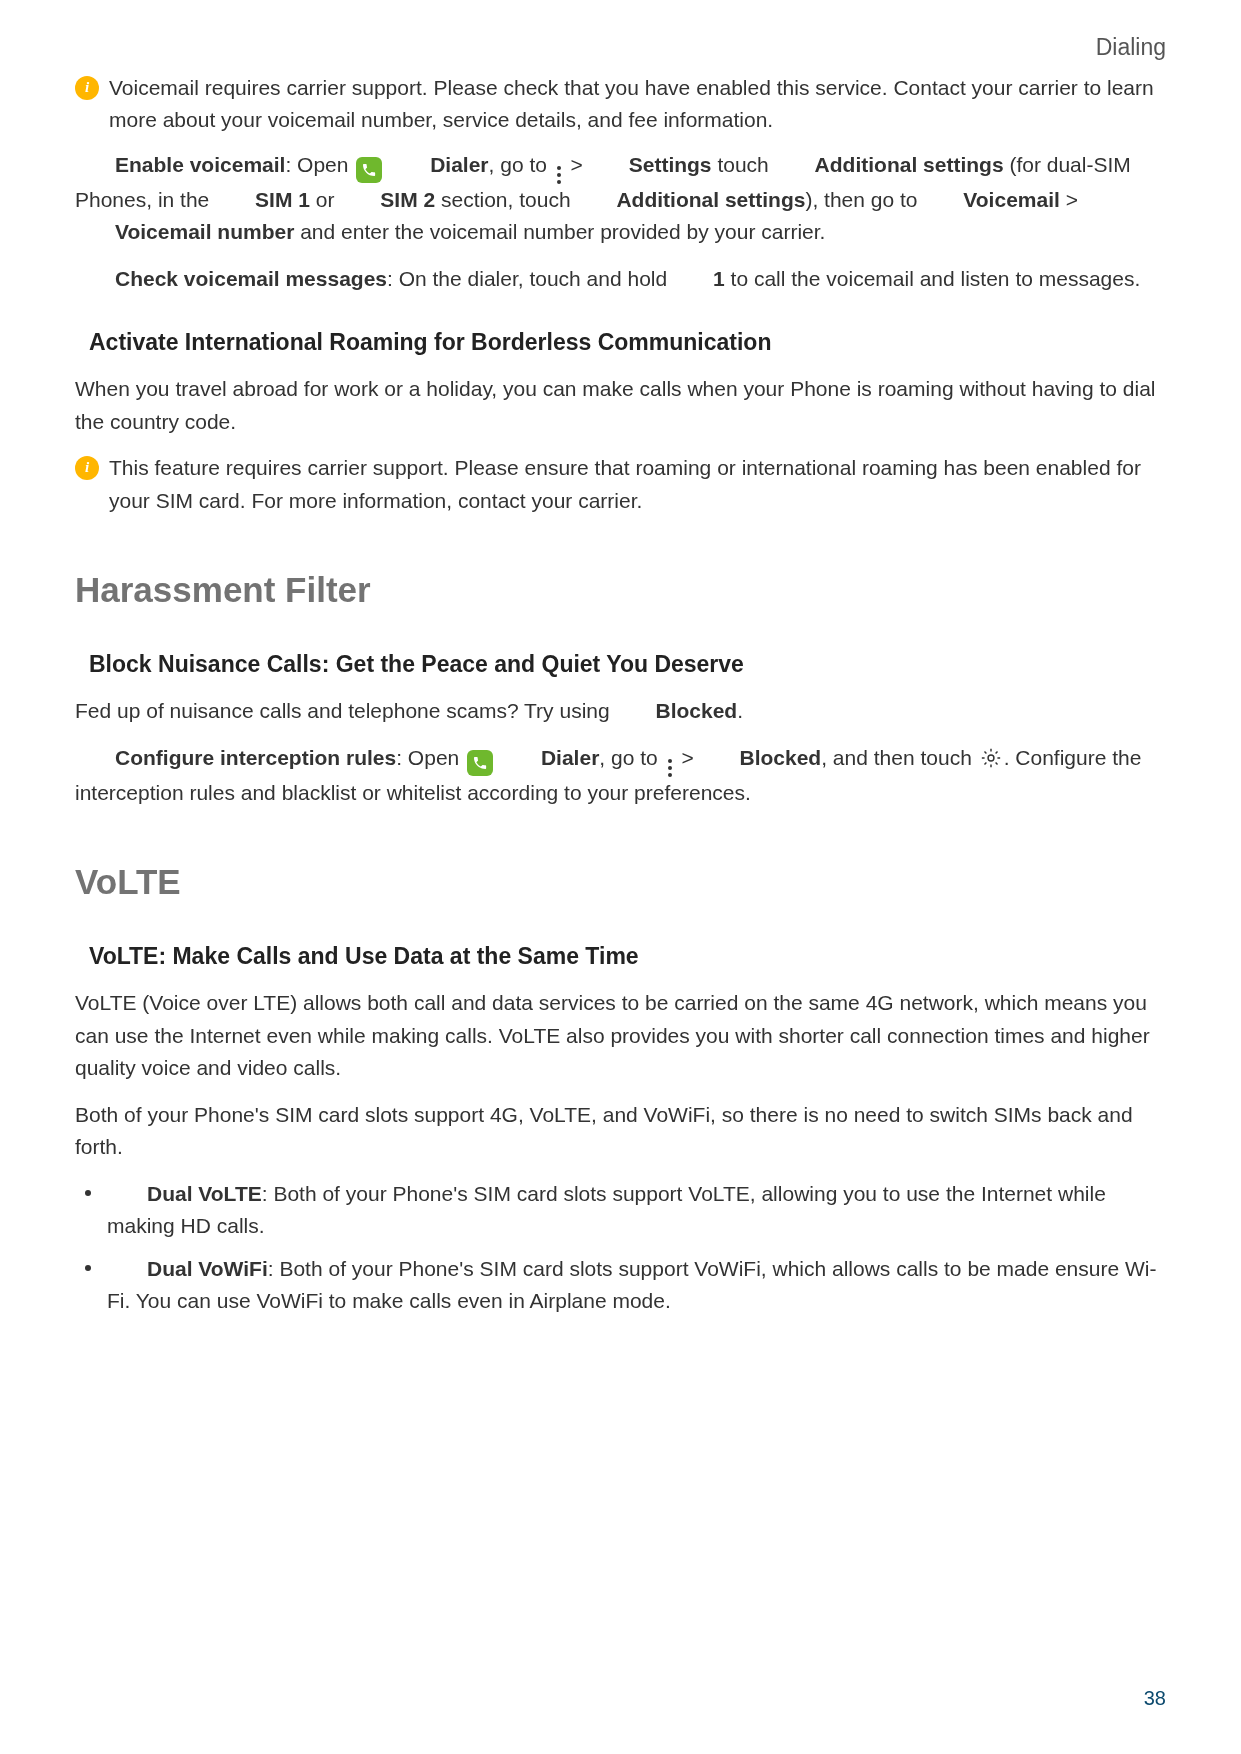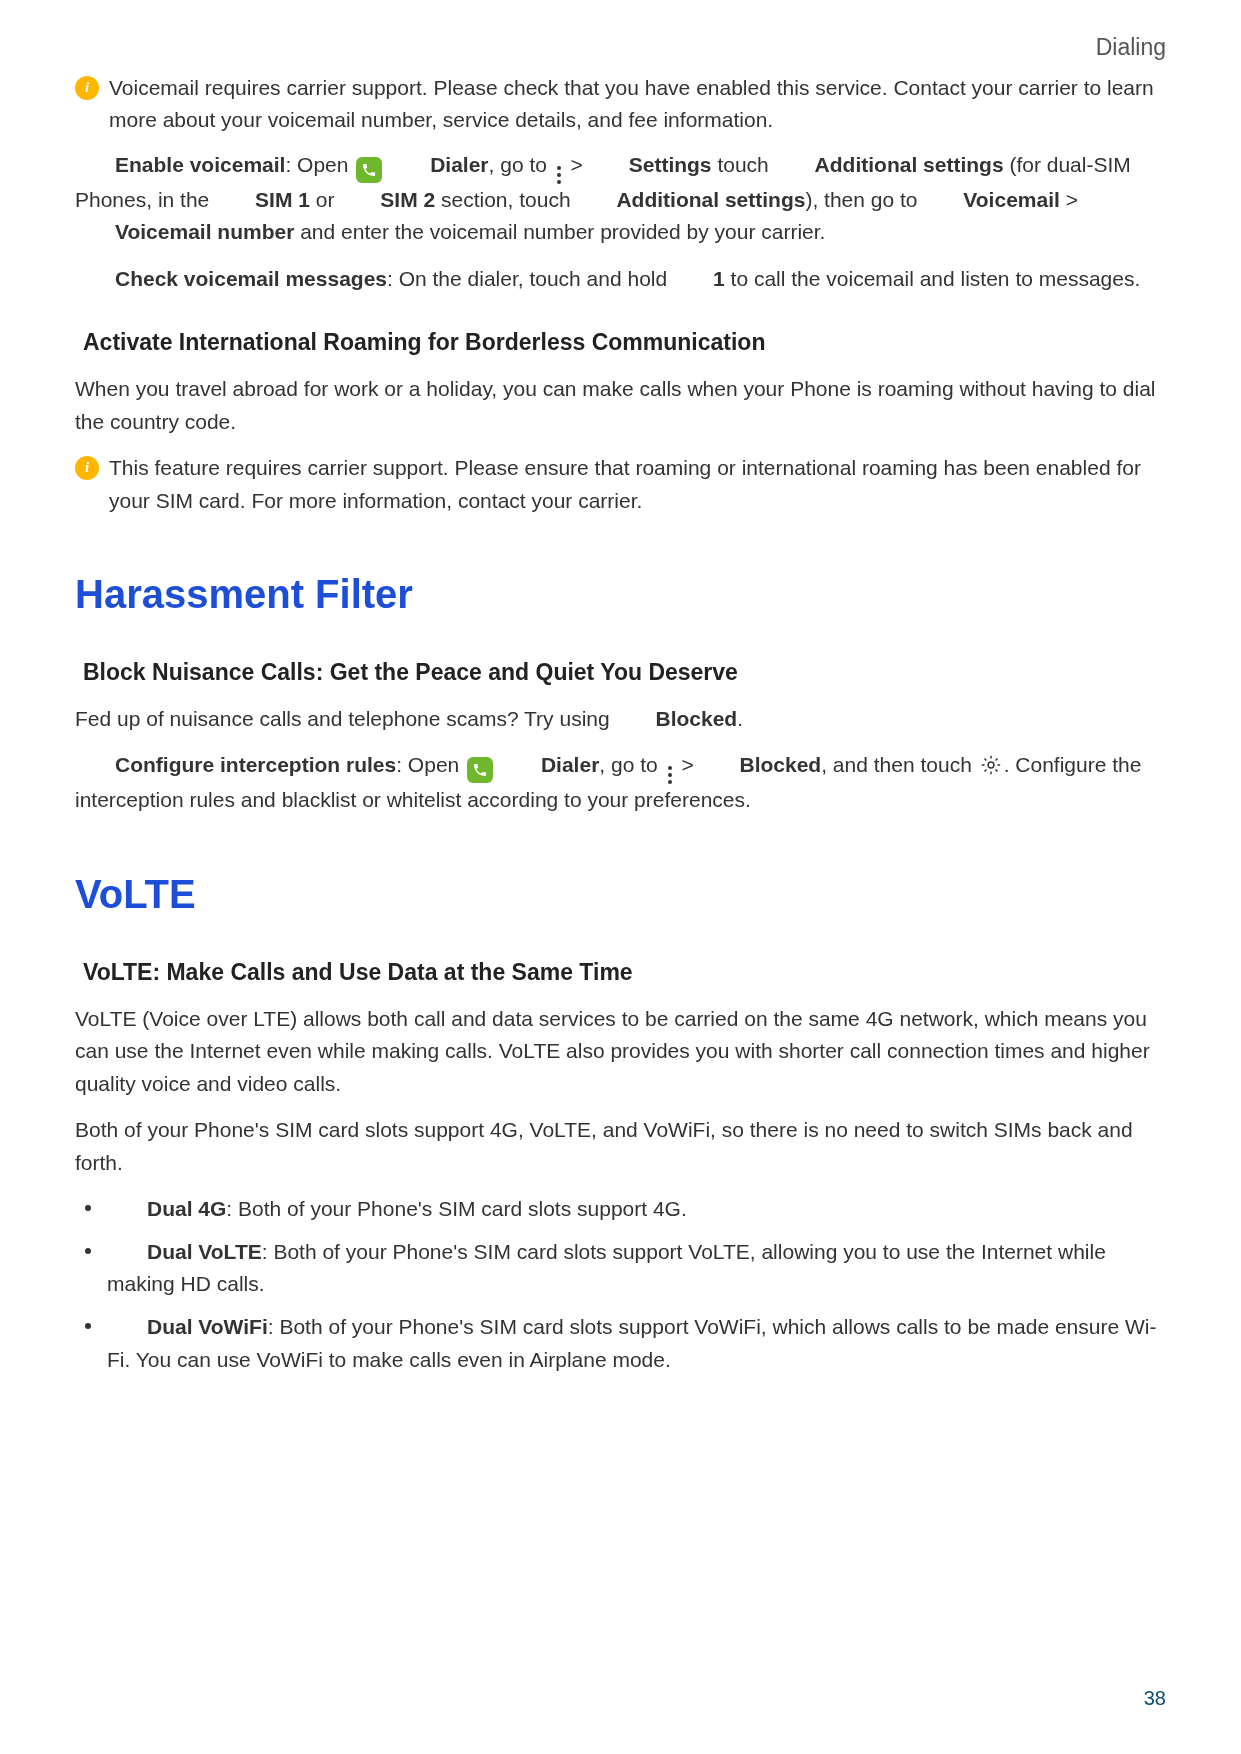--- a/index.html
+++ b/index.html
@@ -73,30 +73,30 @@
     background: #333;
     border-radius: 50%;
   }
   .gear-icon {
     display: inline-flex;
     vertical-align: -4px;
     margin: 0 2px;
   }
   .gear-icon svg { width: 22px; height: 22px; }
   h2.section {
-    color: #1d4ed8;
-    font-size: 40px;
+    color: #737373;
+    font-size: 35px;
     font-weight: bold;
     margin: 46px 0 18px 0;
   }
   h3.sub {
     color: #222;
     font-size: 23px;
     font-weight: bold;
-    margin: 30px 0 12px 8px;
+    margin: 30px 0 12px 14px;
   }
   p { margin: 0 0 14px 0; }
   strong { font-weight: bold; margin-left: 40px; }
   ul.bullets {
     list-style: none;
     padding-left: 10px;
     margin: 0;
   }
   ul.bullets li {
     position: relative;
@@ -188,19 +188,18 @@
         </svg>
     </span><span>. Configure the interception rules and blacklist or whitelist according to your preferences.</span>
   </p>
 
   <h2 class="section">VoLTE</h2>
   <h3 class="sub">VoLTE: Make Calls and Use Data at the Same Time</h3>
   <p>VoLTE (Voice over LTE) allows both call and data services to be carried on the same 4G network, which means you can use the Internet even while making calls. VoLTE also provides you with shorter call connection times and higher quality voice and video calls.</p>
   <p>Both of your Phone's SIM card slots support 4G, VoLTE, and VoWiFi, so there is no need to switch SIMs back and forth.</p>
 
   <ul class="bullets">
-    <li><strong>Dual 4G</strong><span>: Both of your Phone's SIM card slots support 4G.</span></li>
     <li><strong>Dual VoLTE</strong><span>: Both of your Phone's SIM card slots support VoLTE, allowing you to use the Internet while making HD calls.</span></li>
     <li><strong>Dual VoWiFi</strong><span>: Both of your Phone's SIM card slots support VoWiFi, which allows calls to be made ensure Wi-Fi. You can use VoWiFi to make calls even in Airplane mode.</span></li>
   </ul>
 </div>
 
 <div class="pagenum">38</div>
 
 </body></html>

